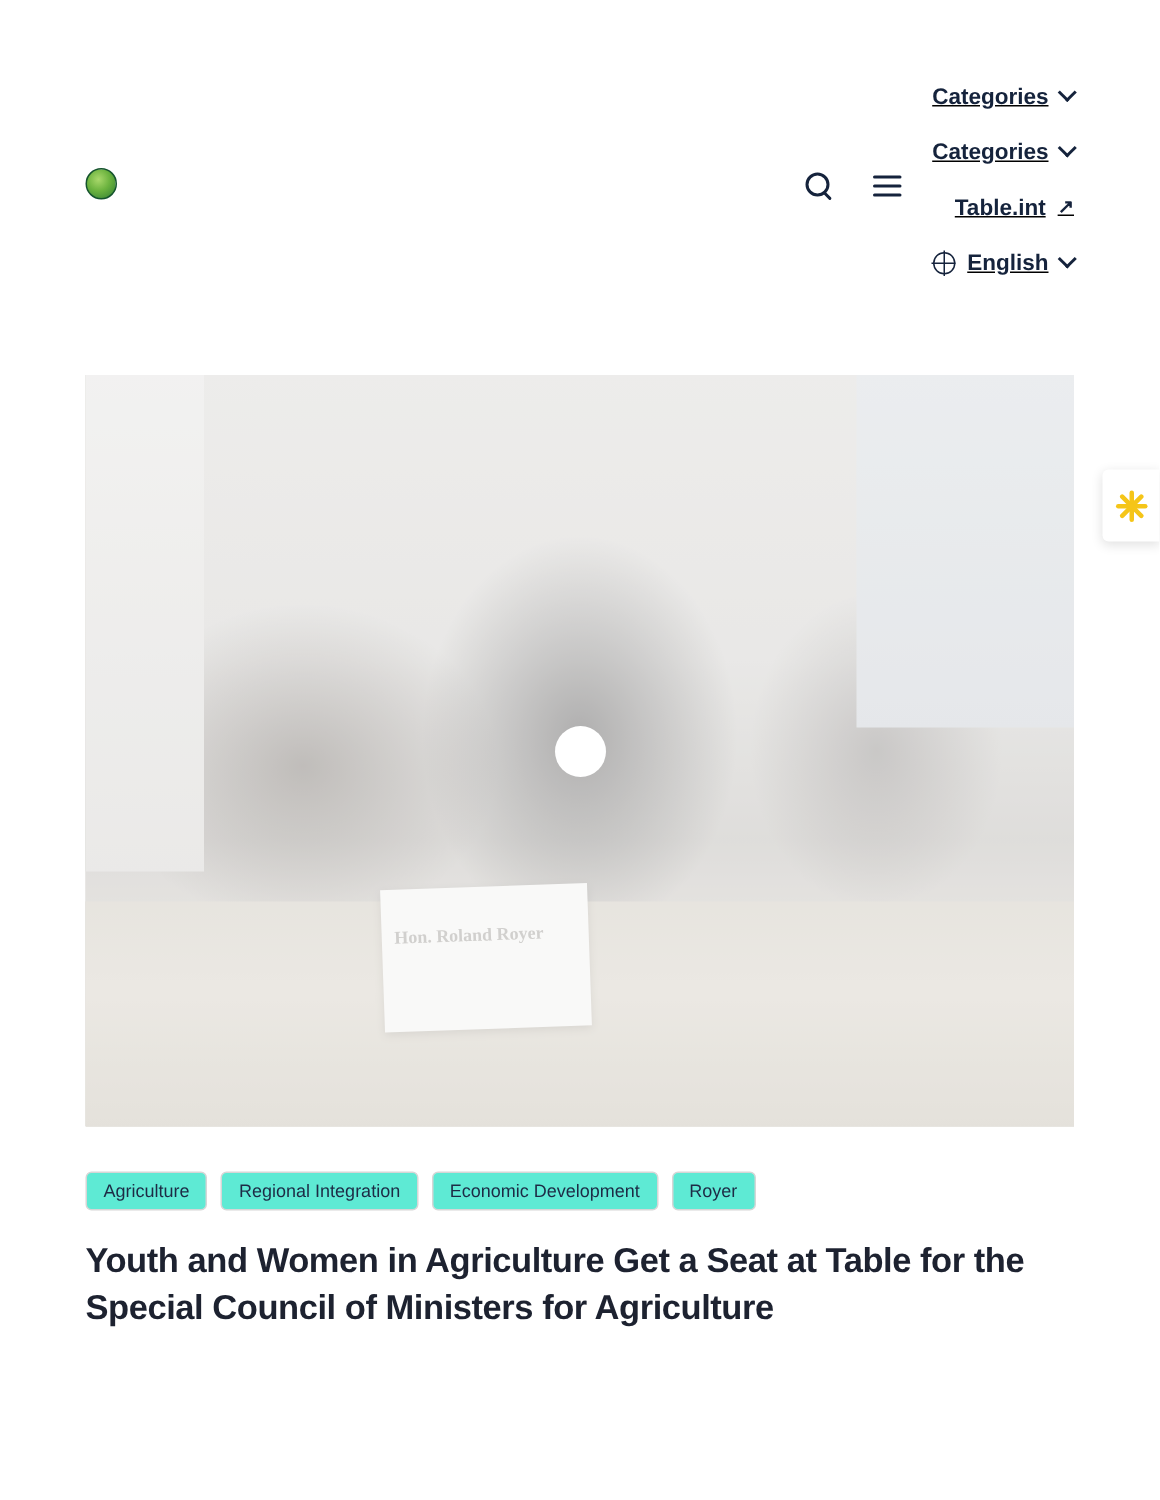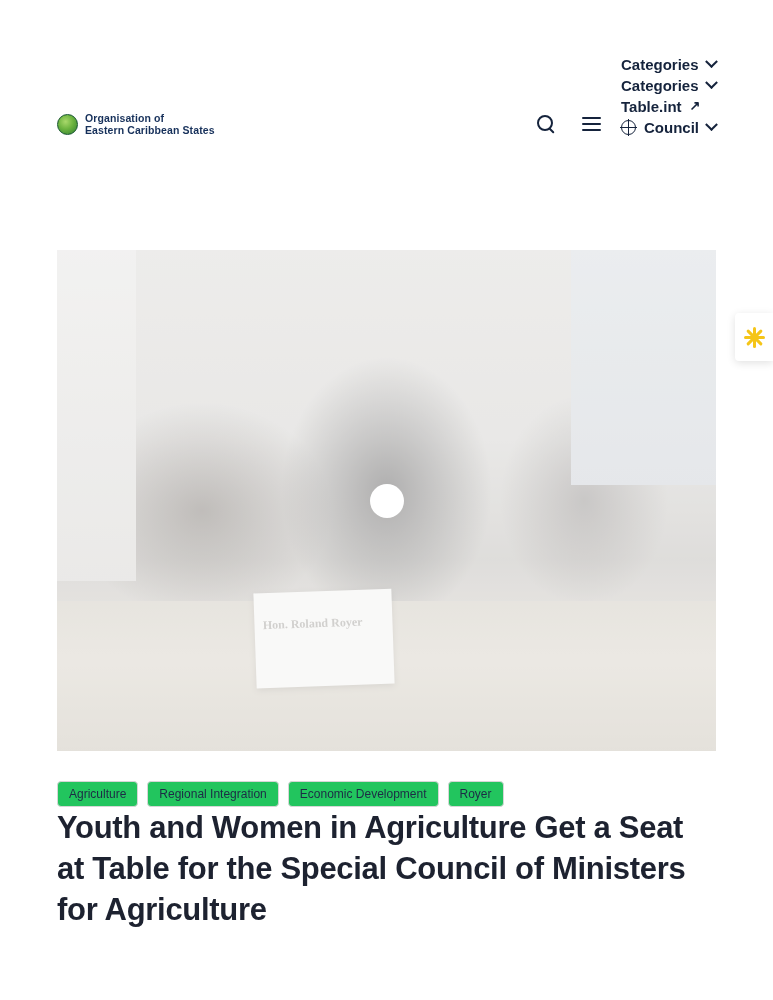--- a/index.html
+++ b/index.html
@@ -51,22 +51,23 @@
     letter-spacing: .1px;
     white-space: nowrap;
   }
 
   .nav-right {
     position: absolute;
     right: 57px;
     top: 56px;
     display: flex;
     flex-direction: column;
-    align-items: flex-start;
-    gap: 4px;
+    align-items: flex-end;
+    gap: 20px;
+    text-decoration: underline;
   }
   .nav-item {
     display: flex;
     align-items: center;
     gap: 8px;
     font-size: 15px;
     font-weight: 700;
     color: #15233c;
     cursor: pointer;
     white-space: nowrap;
@@ -255,47 +256,43 @@
     display: flex;
     gap: 9px;
     flex-wrap: wrap;
   }
   .tag {
     border: 1px solid #d6d6d6;
     border-radius: 4px;
     padding: 5px 11px;
     font-size: 12px;
     color: #1d2b45;
-    background: #22c55e;
+    background: #5eead4;
     cursor: pointer;
     white-space: nowrap;
   }
   .headline {
-    margin-top: 0;
-    font-size: 31px;
+    margin-top: 18px;
+    font-size: 23px;
     line-height: 1.33;
     font-weight: 800;
     color: #1d2230;
     letter-spacing: -.3px;
     max-width: 640px;
   }
 </style>
 </head>
 <body>
 
 <div class="page">
 
   <header class="header">
 
     <div class="logo-wrap">
       <span class="logo-globe"></span>
-      <span class="logo-text">
-        <span>Organisation of</span>
-        <span>Eastern Caribbean States</span>
-      </span>
     </div>
 
     <div class="icon-group">
       <button class="search-btn"></button>
       <div class="burger">
         <i></i>
         <i></i>
         <i></i>
       </div>
     </div>
@@ -308,21 +305,21 @@
       <div class="nav-item">
         <span>Categories</span>
         <span class="chev"></span>
       </div>
       <div class="nav-item">
         <span>Table.int</span>
         <span class="arrow-ne">↗</span>
       </div>
       <div class="nav-item">
         <span class="globe-icon"></span>
-        <span>Council</span>
+        <span>English</span>
         <span class="chev"></span>
       </div>
     </nav>
   </header>
 
   <section class="hero">
     <div class="hero-photo">
       <div class="hero-wall-left"></div>
       <div class="hero-wall-right"></div>
       <div class="hero-table"></div>

